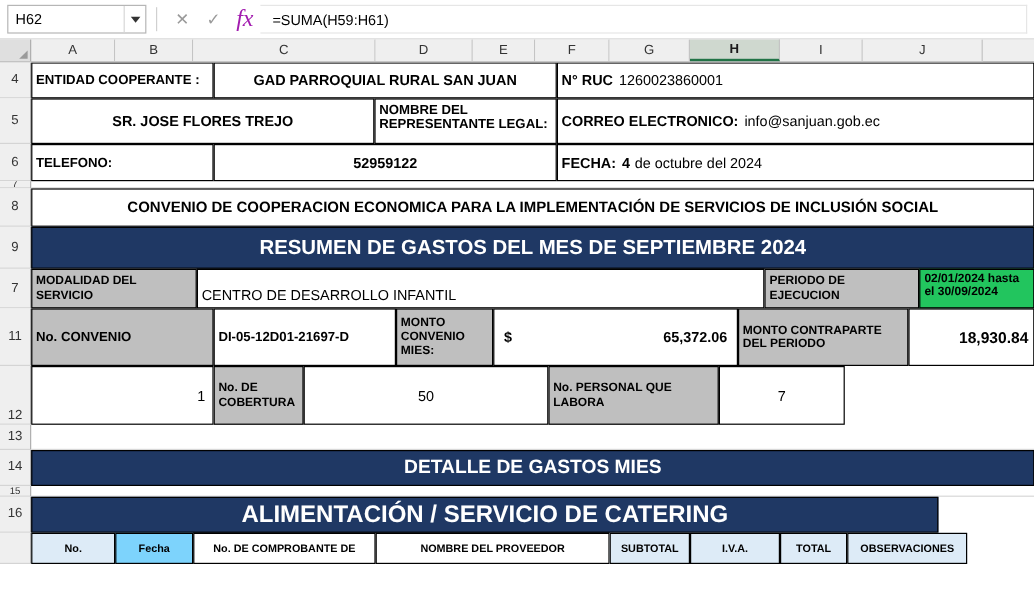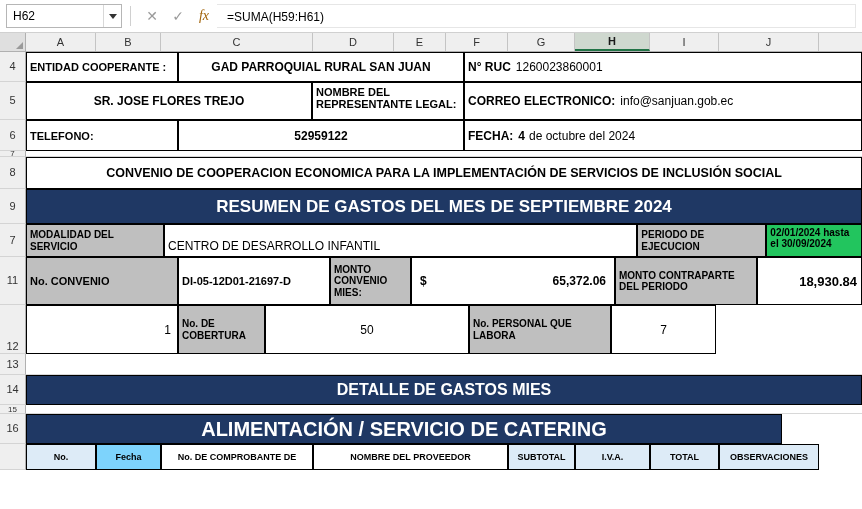--- a/index.html
+++ b/index.html
@@ -50,21 +50,21 @@
     width: 1px; height: 20px;
     background: #d0d0d0;
     margin: 0 8px;
   }
   .fb-btn {
     width: 26px; height: 24px;
     display: flex; align-items: center; justify-content: center;
     color: #9a9a9a;
     font-size: 14px;
   }
-  .fb-btn.fx { color: #a16207; font-style: italic; font-family: "Liberation Serif", serif; font-size: 14px; }
+  .fb-btn.fx { color: #a21caf; font-style: italic; font-family: "Liberation Serif", serif; font-size: 20px; }
   .fb-input {
     flex: 1;
     height: 24px;
     line-height: 24px;
     border: 1px solid #e6e6e6;
     border-left: none;
     background: #fff;
     padding-left: 10px;
     font-size: 12px;
     margin-right: 4px;
@@ -259,21 +259,21 @@
       <span>$</span>
       <span>65,372.06</span>
     </div>
     <div class="cell b-all gray bold sz9 wrap" style="width:142px">MONTO CONTRAPARTE DEL PERIODO</div>
     <div class="cell b-all right bold" style="width:105px;font-size:13px;padding-right:4px">18,930.84</div>
   </div>
 
   <div class="row" style="height:49px">
     <div class="row-head" style="align-items:flex-end">12</div>
     <div class="cell b-all right" style="width:152px;padding-right:6px">1</div>
-    <div class="cell b-all gray bold sz9 wrap" style="width:87px">No. DE COBERTURA</div>
+    <div class="cell b-all gray bold sz9 wrap" style="width:75px">No. DE COBERTURA</div>
     <div class="cell b-all center" style="width:204px">50</div>
     <div class="cell b-all gray bold sz9 wrap" style="width:142px">No. PERSONAL QUE LABORA</div>
     <div class="cell b-all center" style="width:105px">7</div>
   </div>
 
   <div class="row" style="height:21px">
     <div class="row-head" style="align-items:center">13</div>
     <div class="cell" style="width:836px;border-right:none"></div>
   </div>
 
@@ -293,17 +293,17 @@
   </div>
 
   <div class="row" style="height:26px">
     <div class="row-head"></div>
     <div class="cell b-all center bold sz8 wrap" style="width:70px;background:#ddebf7">No.</div>
     <div class="cell b-all center bold sz8 wrap" style="width:65px;background:#7dd3fc">Fecha</div>
     <div class="cell b-all center bold sz8 wrap" style="width:152px">No. DE COMPROBANTE DE</div>
     <div class="cell b-all center bold sz8 wrap" style="width:195px">NOMBRE DEL PROVEEDOR</div>
     <div class="cell b-all center bold sz8 wrap" style="width:67px;background:#ddebf7">SUBTOTAL</div>
     <div class="cell b-all center bold sz8 wrap" style="width:75px;background:#ddebf7">I.V.A.</div>
-    <div class="cell b-all center bold sz8 wrap" style="width:69px;background:#ddebf7">TOTAL</div>
+    <div class="cell b-all center bold sz8 wrap" style="width:56px;background:#ddebf7">TOTAL</div>
     <div class="cell b-all center bold sz8 wrap" style="width:100px;background:#ddebf7">OBSERVACIONES</div>
   </div>
 
 </div>
 
 </body></html>

